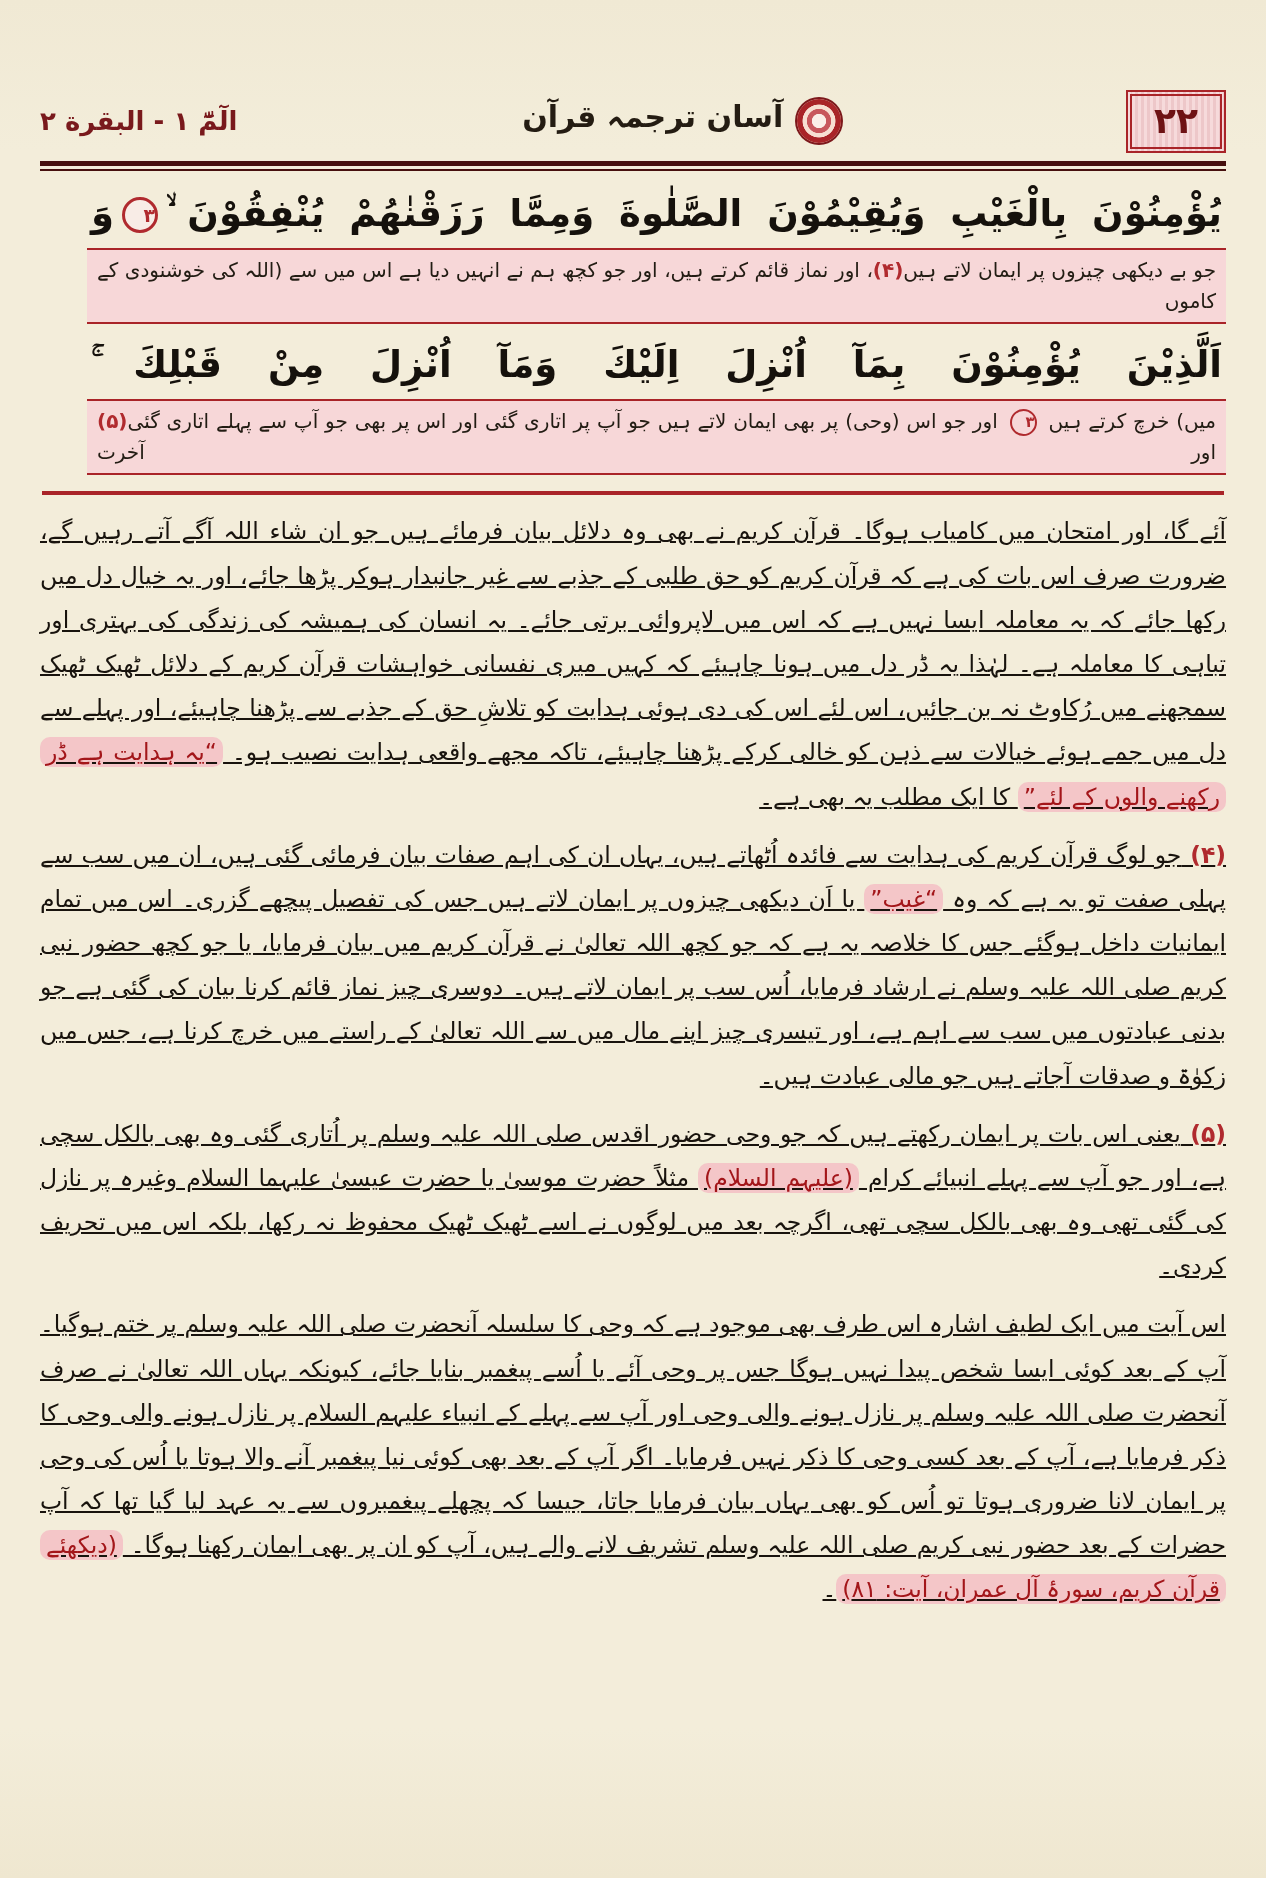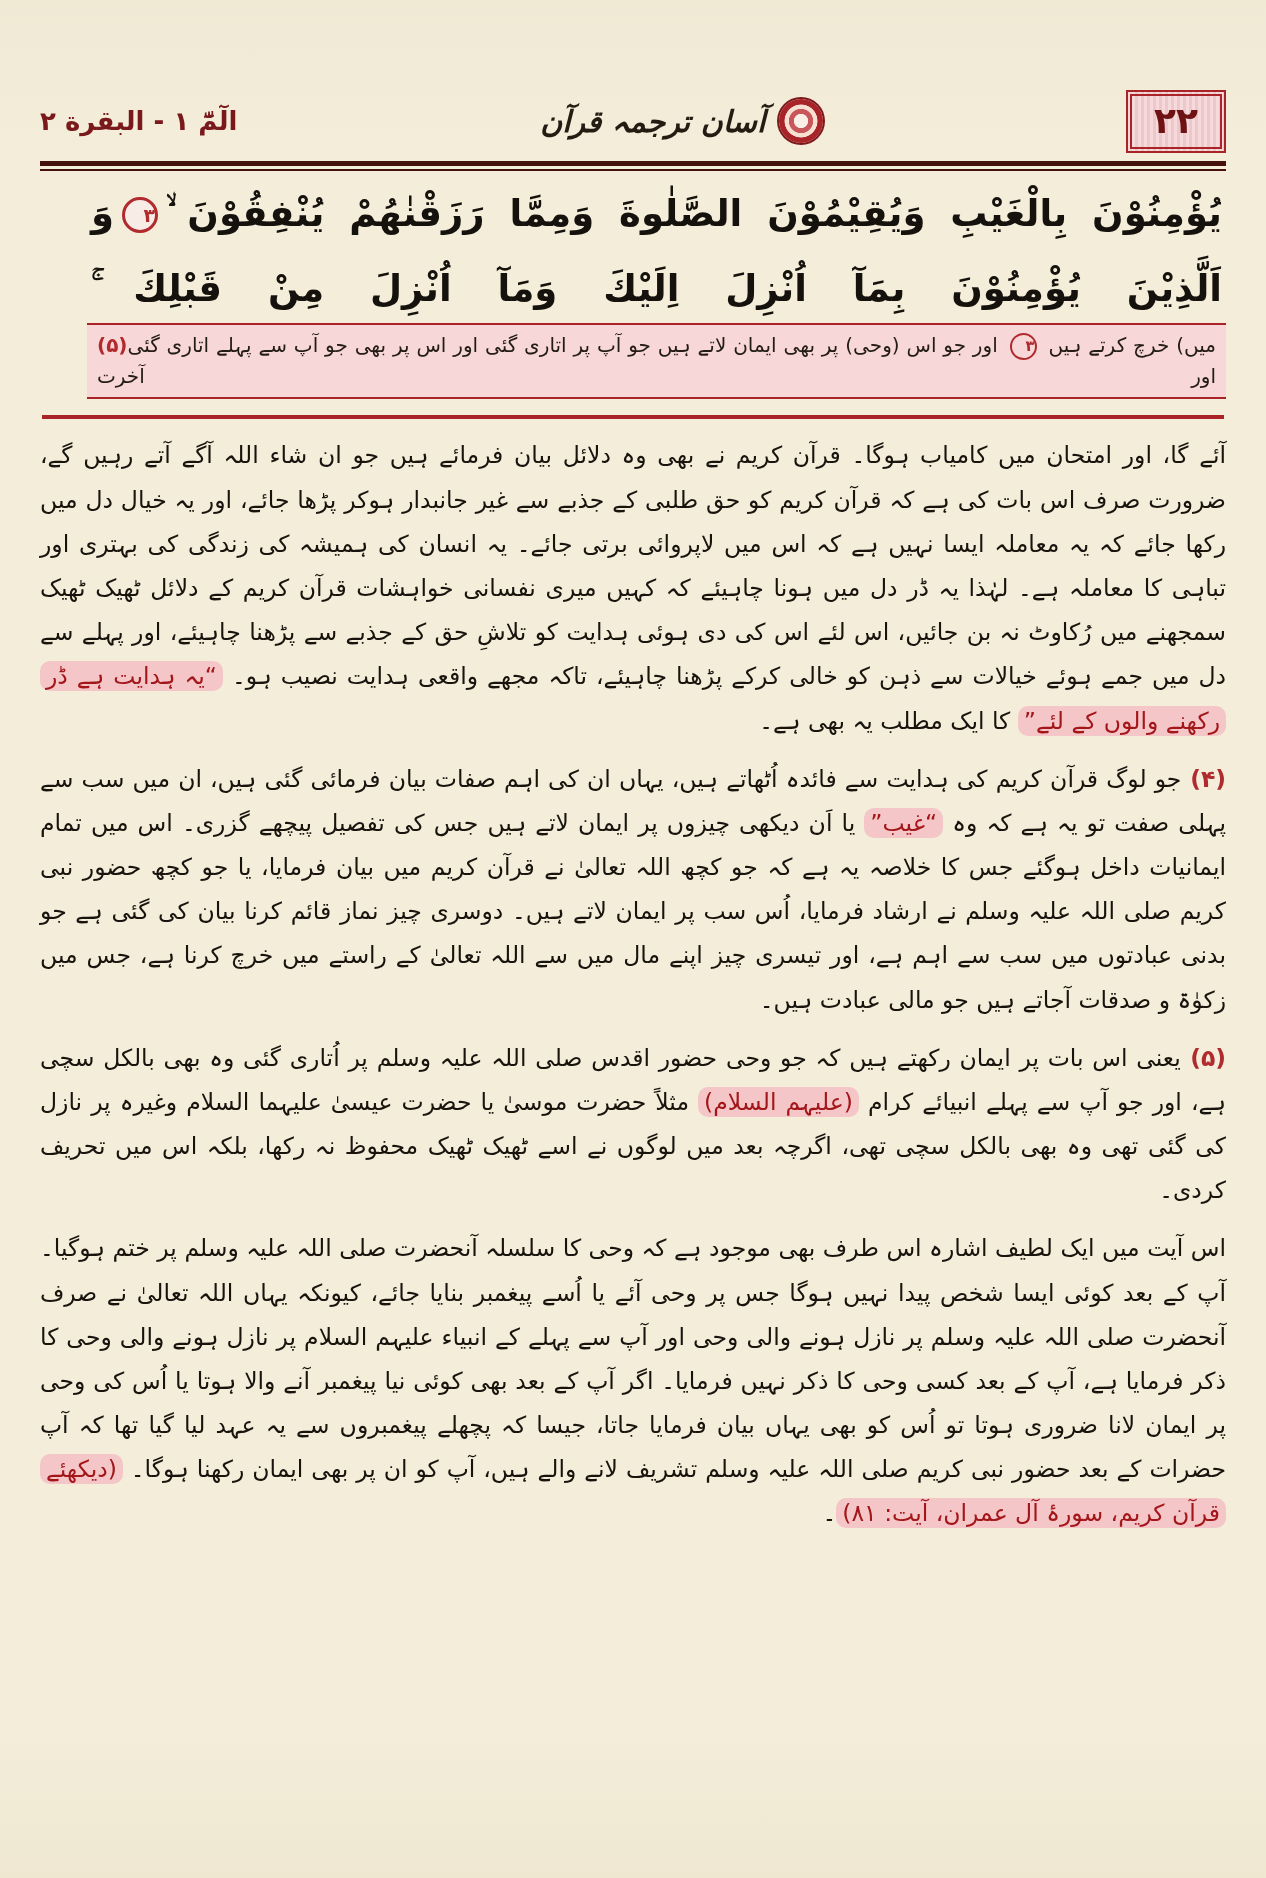--- a/index.html
+++ b/index.html
@@ -33,23 +33,22 @@
     border: 6px double #a92428;
     background: repeating-linear-gradient(90deg, #f6dadb 0 3px, #edc7c9 3px 6px);
     color: #6e1214;
     font-size: 36px;
     font-weight: bold;
     padding: 2px 22px;
     line-height: 1.3;
   }
   .title-wrap {
     display: flex;
-    align-items: center;
+    align-items: flex-start;
     gap: 14px;
-    font-style: italic;
   }
   .emblem {
     width: 44px;
     height: 44px;
     border-radius: 50%;
     background: radial-gradient(circle at 50% 50%,
       #fbeee7 0 22%, #c8575c 24% 38%, #f7dfd2 40% 52%, #a92428 54% 72%, #e5b9a4 74% 100%);
     box-shadow: 0 0 0 2px #7c181b;
     flex: 0 0 auto;
   }
@@ -124,21 +123,21 @@
     margin: 16px 2px 14px 2px;
   }
 
   
   .commentary {
     font-size: 23.5px;
     line-height: 1.88;
     text-align: justify;
     color: #18130d;
   }
-  .commentary-para { margin-bottom: 14px; }
+  .commentary-para { margin-bottom: 14px; text-decoration: underline; }
   .seg-red {
     color: #b02a2e;
     font-weight: bold;
   }
   .seg-hl {
     background: #f4c6c8;
     color: #a3161a;
     padding: 1px 6px;
     border-radius: 10px;
     box-decoration-break: clone;
@@ -159,20 +158,21 @@
     </div>
 
     <div class="surah-label">الٓمّٓ ۱ - البقرة ۲</div>
   </header>
 
   <div class="header-rule"></div>
 
   <section class="verses">
   <div class="verse-block">
     <div class="arabic-line"><span>يُؤْمِنُوْنَ بِالْغَيْبِ وَيُقِيْمُوْنَ الصَّلٰوةَ وَمِمَّا رَزَقْنٰهُمْ يُنْفِقُوْنَ ۙ</span><span class="verse-num">۳</span><span>وَ</span></div>
+    <div class="translation-band"><span>جو بے دیکھی چیزوں پر ایمان لاتے ہیں</span><span class="seg-red">(۴)</span><span>، اور نماز قائم کرتے ہیں، اور جو کچھ ہم نے انہیں دیا ہے اس میں سے (اللہ کی خوشنودی کے کاموں</span></div>
   </div>
 
   <div class="verse-block">
     <div class="arabic-line"><span>اَلَّذِيْنَ يُؤْمِنُوْنَ بِمَآ اُنْزِلَ اِلَيْكَ وَمَآ اُنْزِلَ مِنْ قَبْلِكَ ۚ</span></div>
     <div class="translation-band"><span>میں) خرچ کرتے ہیں </span><span class="verse-num">۳</span><span> اور جو اس (وحی) پر بھی ایمان لاتے ہیں جو آپ پر اتاری گئی اور اس پر بھی جو آپ سے پہلے اتاری گئی</span><span class="seg-red">(۵)</span><span> اور آخرت</span></div>
   </div>
 
   <div class="verse-block">
   </div>
 </section>

